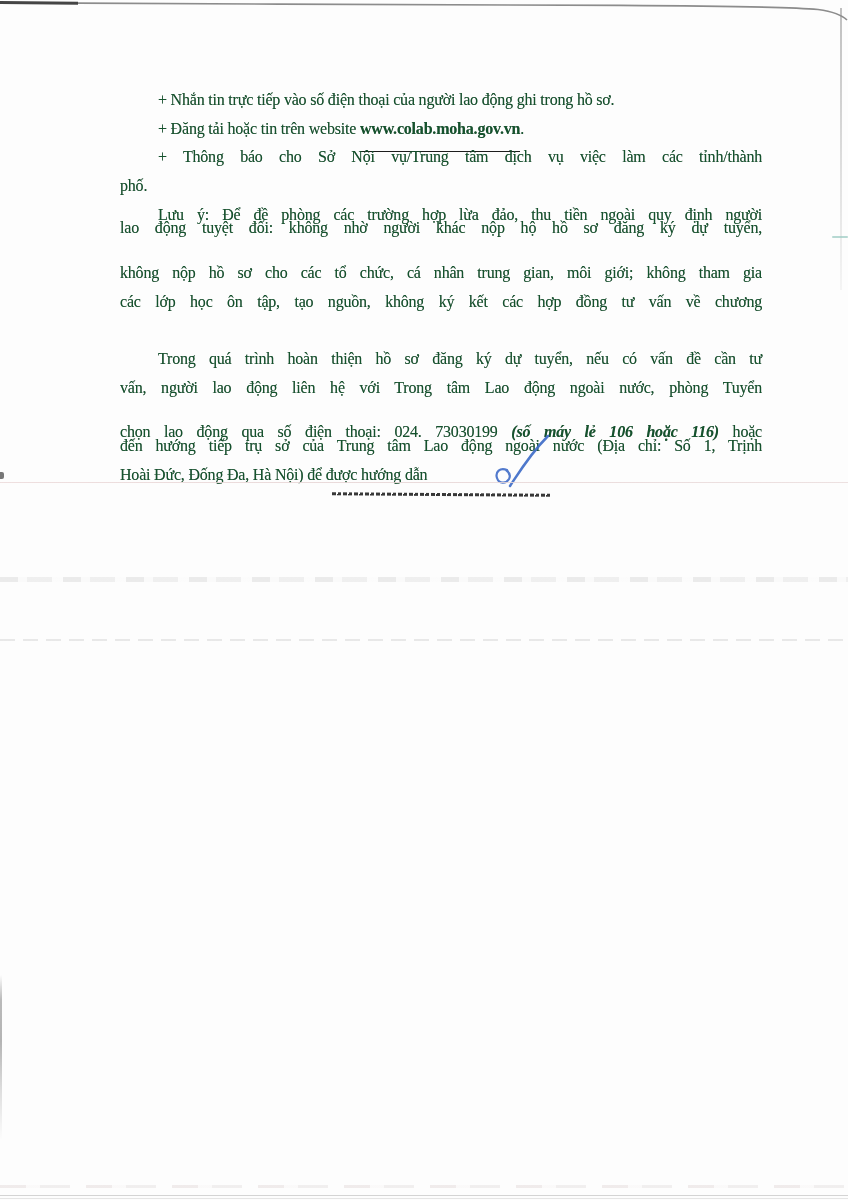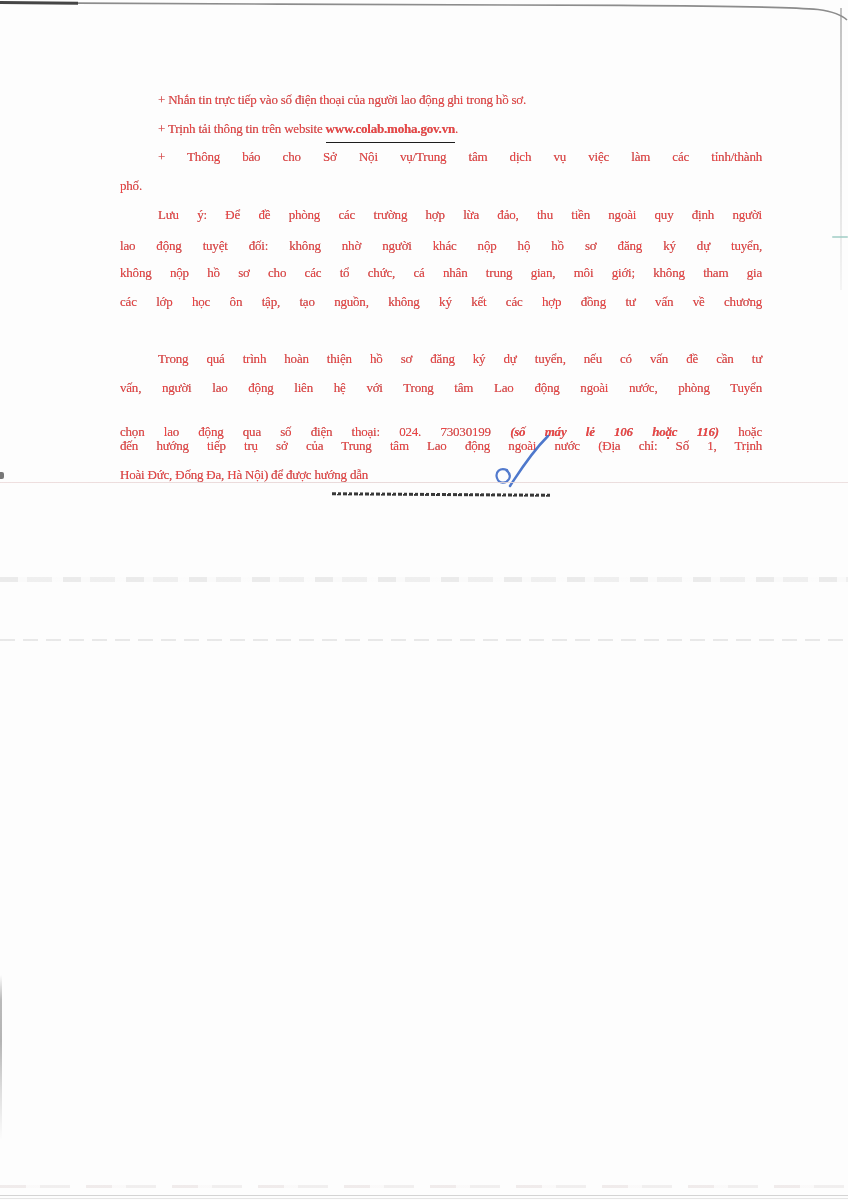--- a/index.html
+++ b/index.html
@@ -15,33 +15,33 @@
     position: absolute;
     left: 120px;
     top: 0;
     width: 642px;
     height: 520px;
   }
   .line {
     position: absolute;
     left: 0;
     width: 642px;
-    font-size: 13px;
+    font-size: 16px;
     line-height: 28.8px;
-    color: #ef4444;
+    color: #14532d;
     letter-spacing: -0.2px;
     text-shadow: 0 0 0.6px rgba(25,25,25,0.45);
     white-space: normal;
   }
   .jl { text-align: justify; text-align-last: justify; text-justify: inter-word; }
   .ll { text-align: left; }
   .ind { text-indent: 38px; }
   .b  { font-weight: normal; }
   .bi { font-weight: bold; font-style: italic; }
-  .url { font-weight: bold; border-bottom: 1.8px solid #1d1d1d; padding-bottom: 6px; }
+  .url { font-weight: bold; border-bottom: 1.8px solid #1d1d1d; padding-bottom: 14px; }
 
   
   .dash-sep {
     position: absolute;
     left: 332px;
     top: 492.5px;
     width: 220px;
     height: 2.6px;
     background: repeating-linear-gradient(90deg, #383838 0 3.7px, rgba(0,0,0,0) 3.7px 5.5px);
     transform: rotate(0.4deg);
@@ -109,29 +109,29 @@
     <path d="M0,2.5 L78,3.2" stroke="#454545" stroke-width="3" fill="none"></path>
     <path d="M78,3.2 C260,4.2 430,4.6 620,5.4 C720,5.9 790,6.8 818,9.5 C832,11.5 842,15 847,20" stroke="#8c8c8c" stroke-width="1.7" fill="none"></path>
   </svg>
   <div class="art-right-edge"></div>
   <div class="art-teal-tick"></div>
 
   <div class="content">
 
     <div class="line ll ind" style="top:85.6px">+ Nhắn tin trực tiếp vào số điện thoại của người lao động ghi trong hồ sơ.</div>
 
-    <div class="line ll ind" style="top:114.5px"><span>+ Trịnh tải thông tin trên website </span><span class="url">www.colab.moha.gov.vn</span><span>.</span></div>
+    <div class="line ll ind" style="top:114.5px"><span>+ Đăng tải hoặc tin trên website </span><span class="url">www.colab.moha.gov.vn</span><span>.</span></div>
 
     <div class="line jl ind" style="top:143.3px">+ Thông báo cho Sở Nội vụ/Trung tâm dịch vụ việc làm các tỉnh/thành</div>
 
     <div class="line ll" style="top:172.2px">phố.</div>
 
     <div class="line jl ind" style="top:201px"><span class="b">Lưu ý:</span><span> Để đề phòng các trường hợp lừa đảo, thu tiền ngoài quy định người</span></div>
 
-    <div class="line jl" style="top:232px">lao động tuyệt đối: không nhờ người khác nộp hộ hồ sơ đăng ký dự tuyển,</div>
+    <div class="line jl" style="top:214px">lao động tuyệt đối: không nhờ người khác nộp hộ hồ sơ đăng ký dự tuyển,</div>
 
     <div class="line jl" style="top:258.7px">không nộp hồ sơ cho các tổ chức, cá nhân trung gian, môi giới; không tham gia</div>
 
     <div class="line jl" style="top:287.6px">các lớp học ôn tập, tạo nguồn, không ký kết các hợp đồng tư vấn về chương</div>
 
 
     <div class="line jl ind" style="top:345.3px">Trong quá trình hoàn thiện hồ sơ đăng ký dự tuyển, nếu có vấn đề cần tư</div>
 
     <div class="line jl" style="top:374.2px">vấn, người lao động liên hệ với Trong tâm Lao động ngoài nước, phòng Tuyển</div>
 

